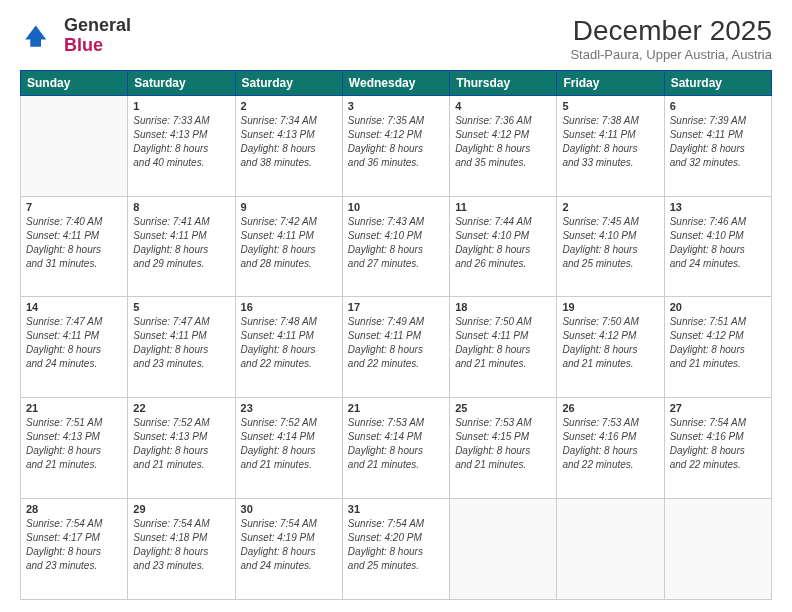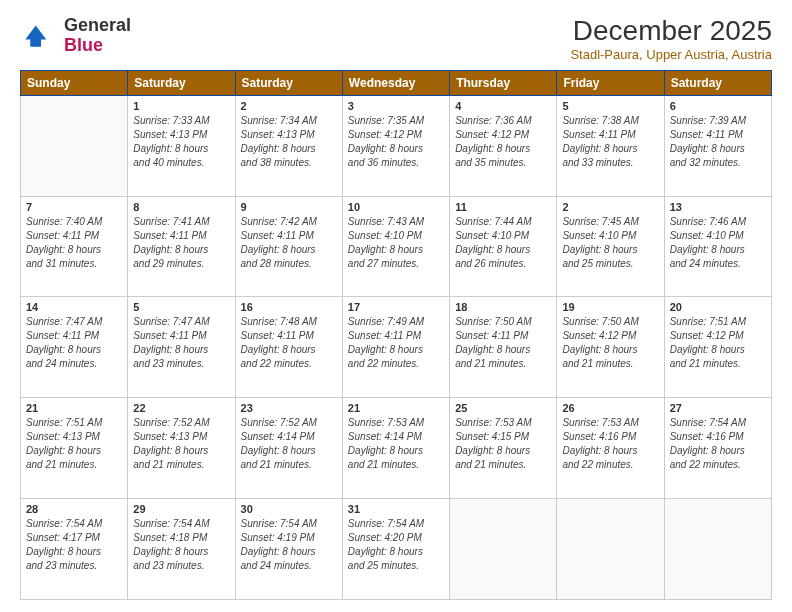--- a/index.html
+++ b/index.html
@@ -44,31 +44,31 @@
       text-align: right;
     }
     .month-title {
       font-size: 28px;
       font-weight: normal;
       color: #333;
       line-height: 1.1;
     }
     .subtitle {
       font-size: 13px;
-      color: #a16207;
+      color: #737373;
     }
     .calendar {
       flex: 1;
       border: 1px solid #ccc;
       border-collapse: collapse;
       width: 100%;
       table-layout: fixed;
     }
     .calendar th {
-      background: #a16207;
+      background: #0f766e;
       color: #fff;
       font-size: 12px;
       font-weight: bold;
       text-align: left;
       padding: 5px 6px;
       border: 1px solid #0d47a1;
     }
     .calendar td {
       border: 1px solid #ccc;
       vertical-align: top;

